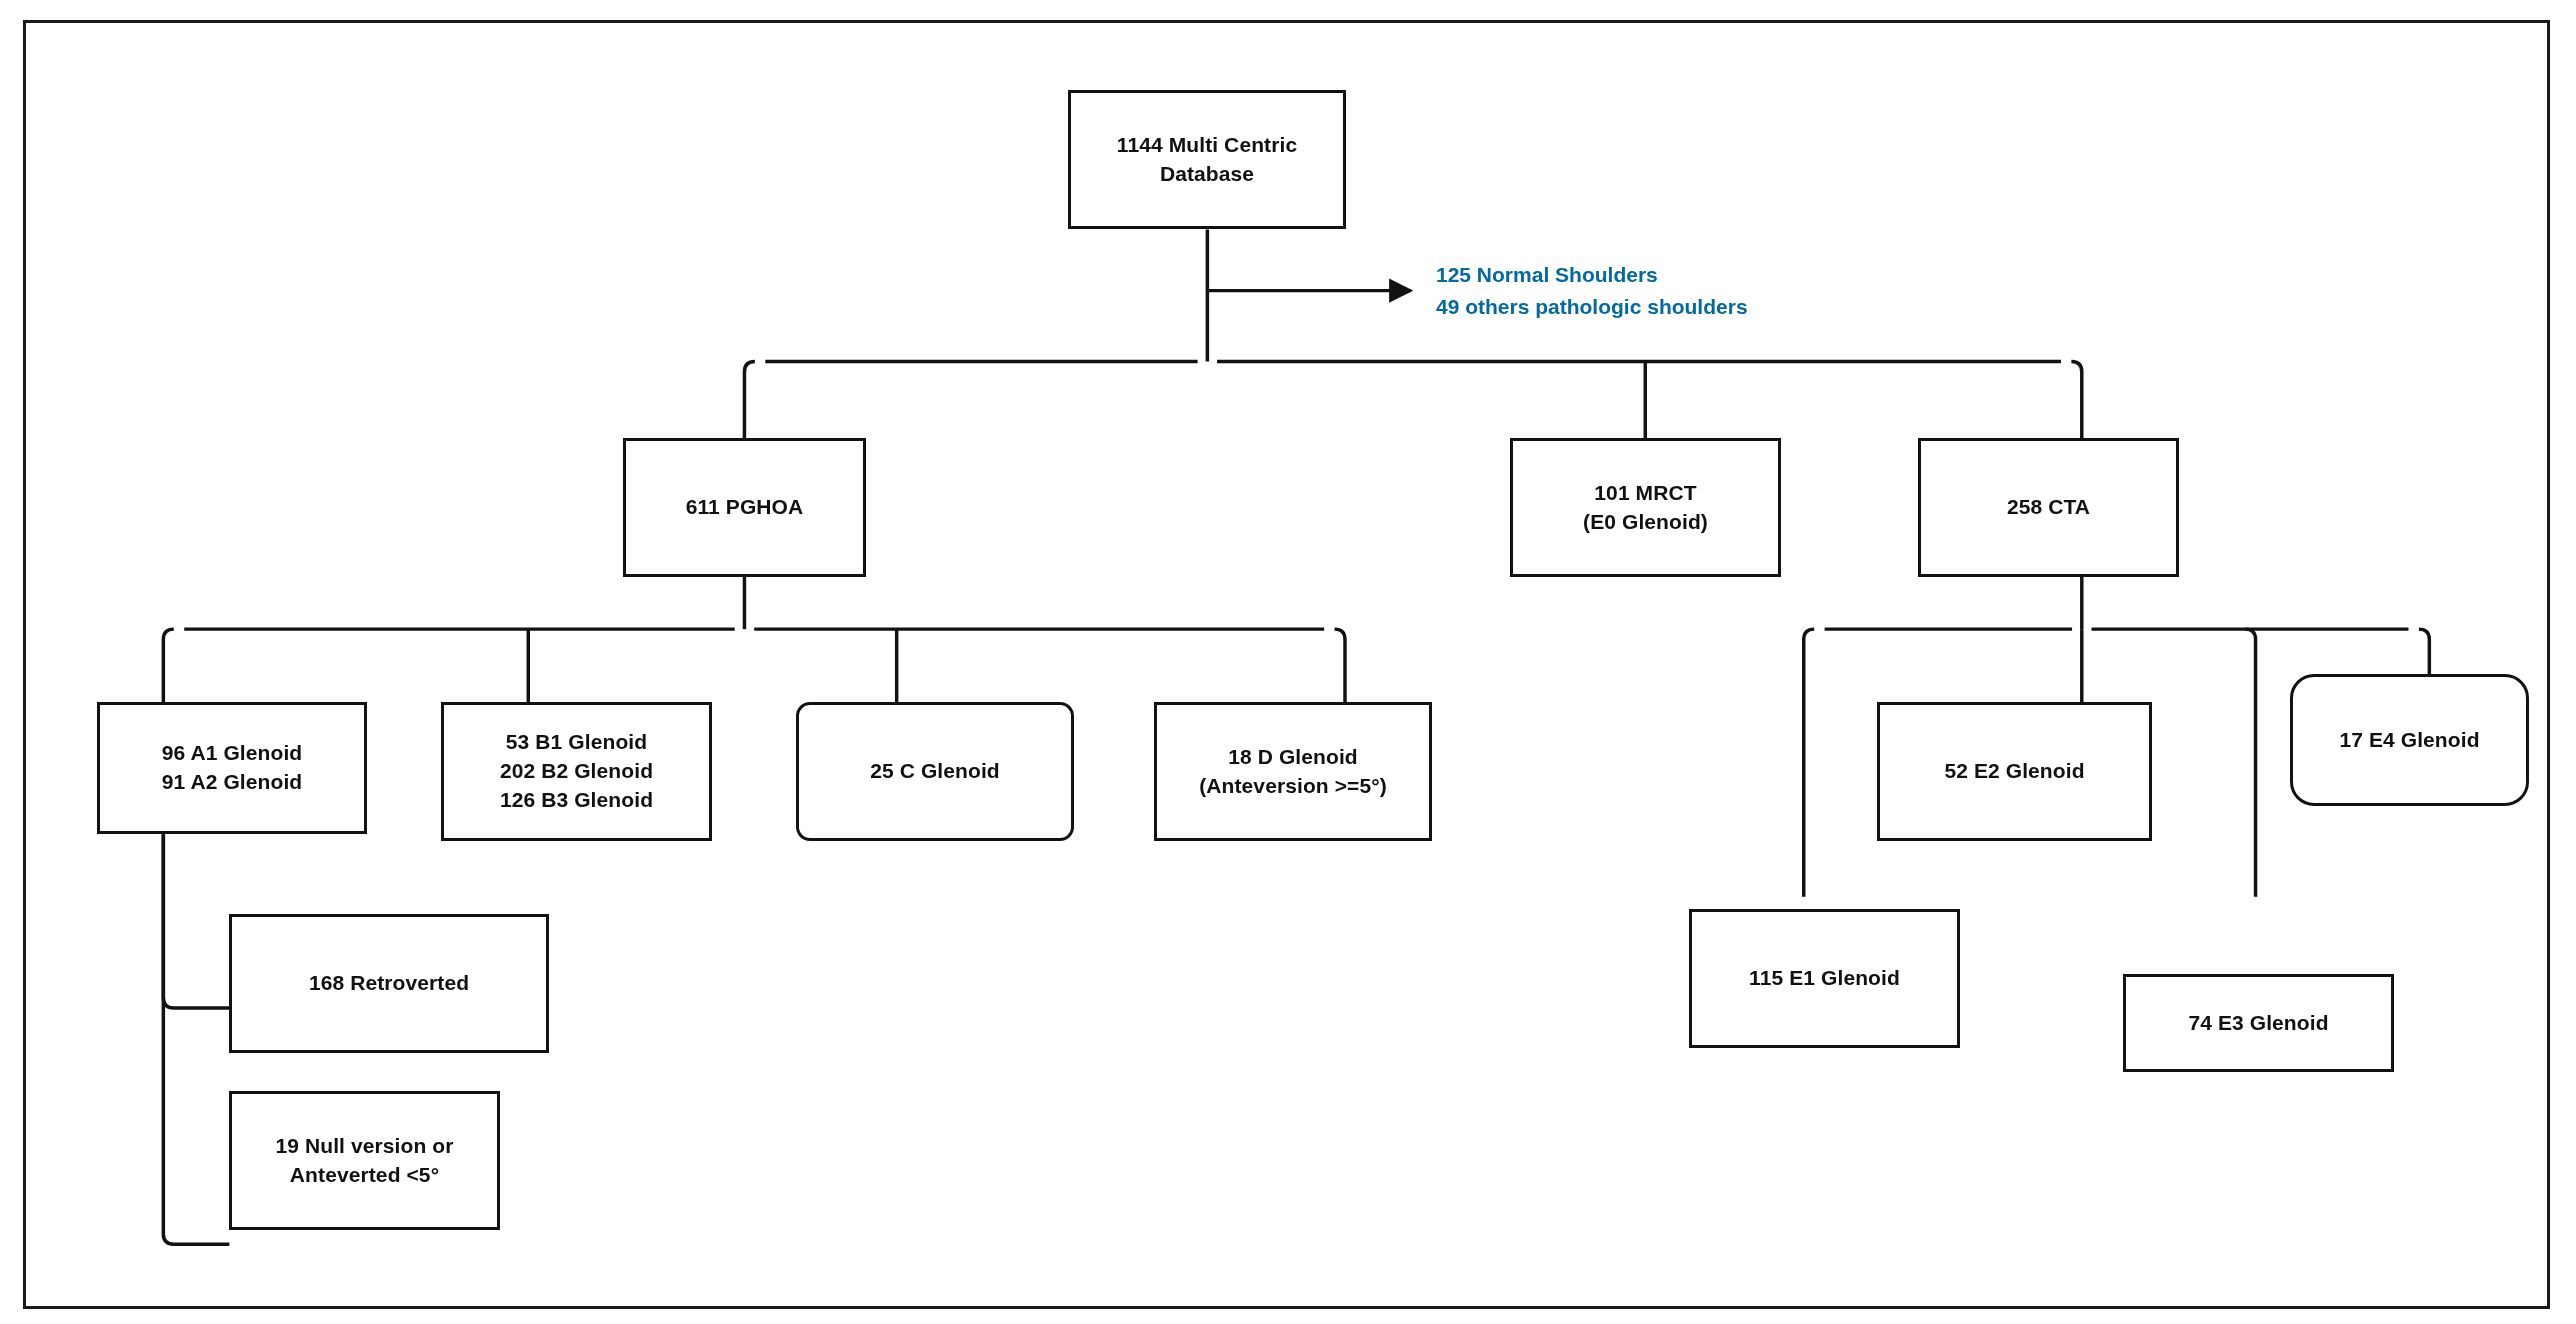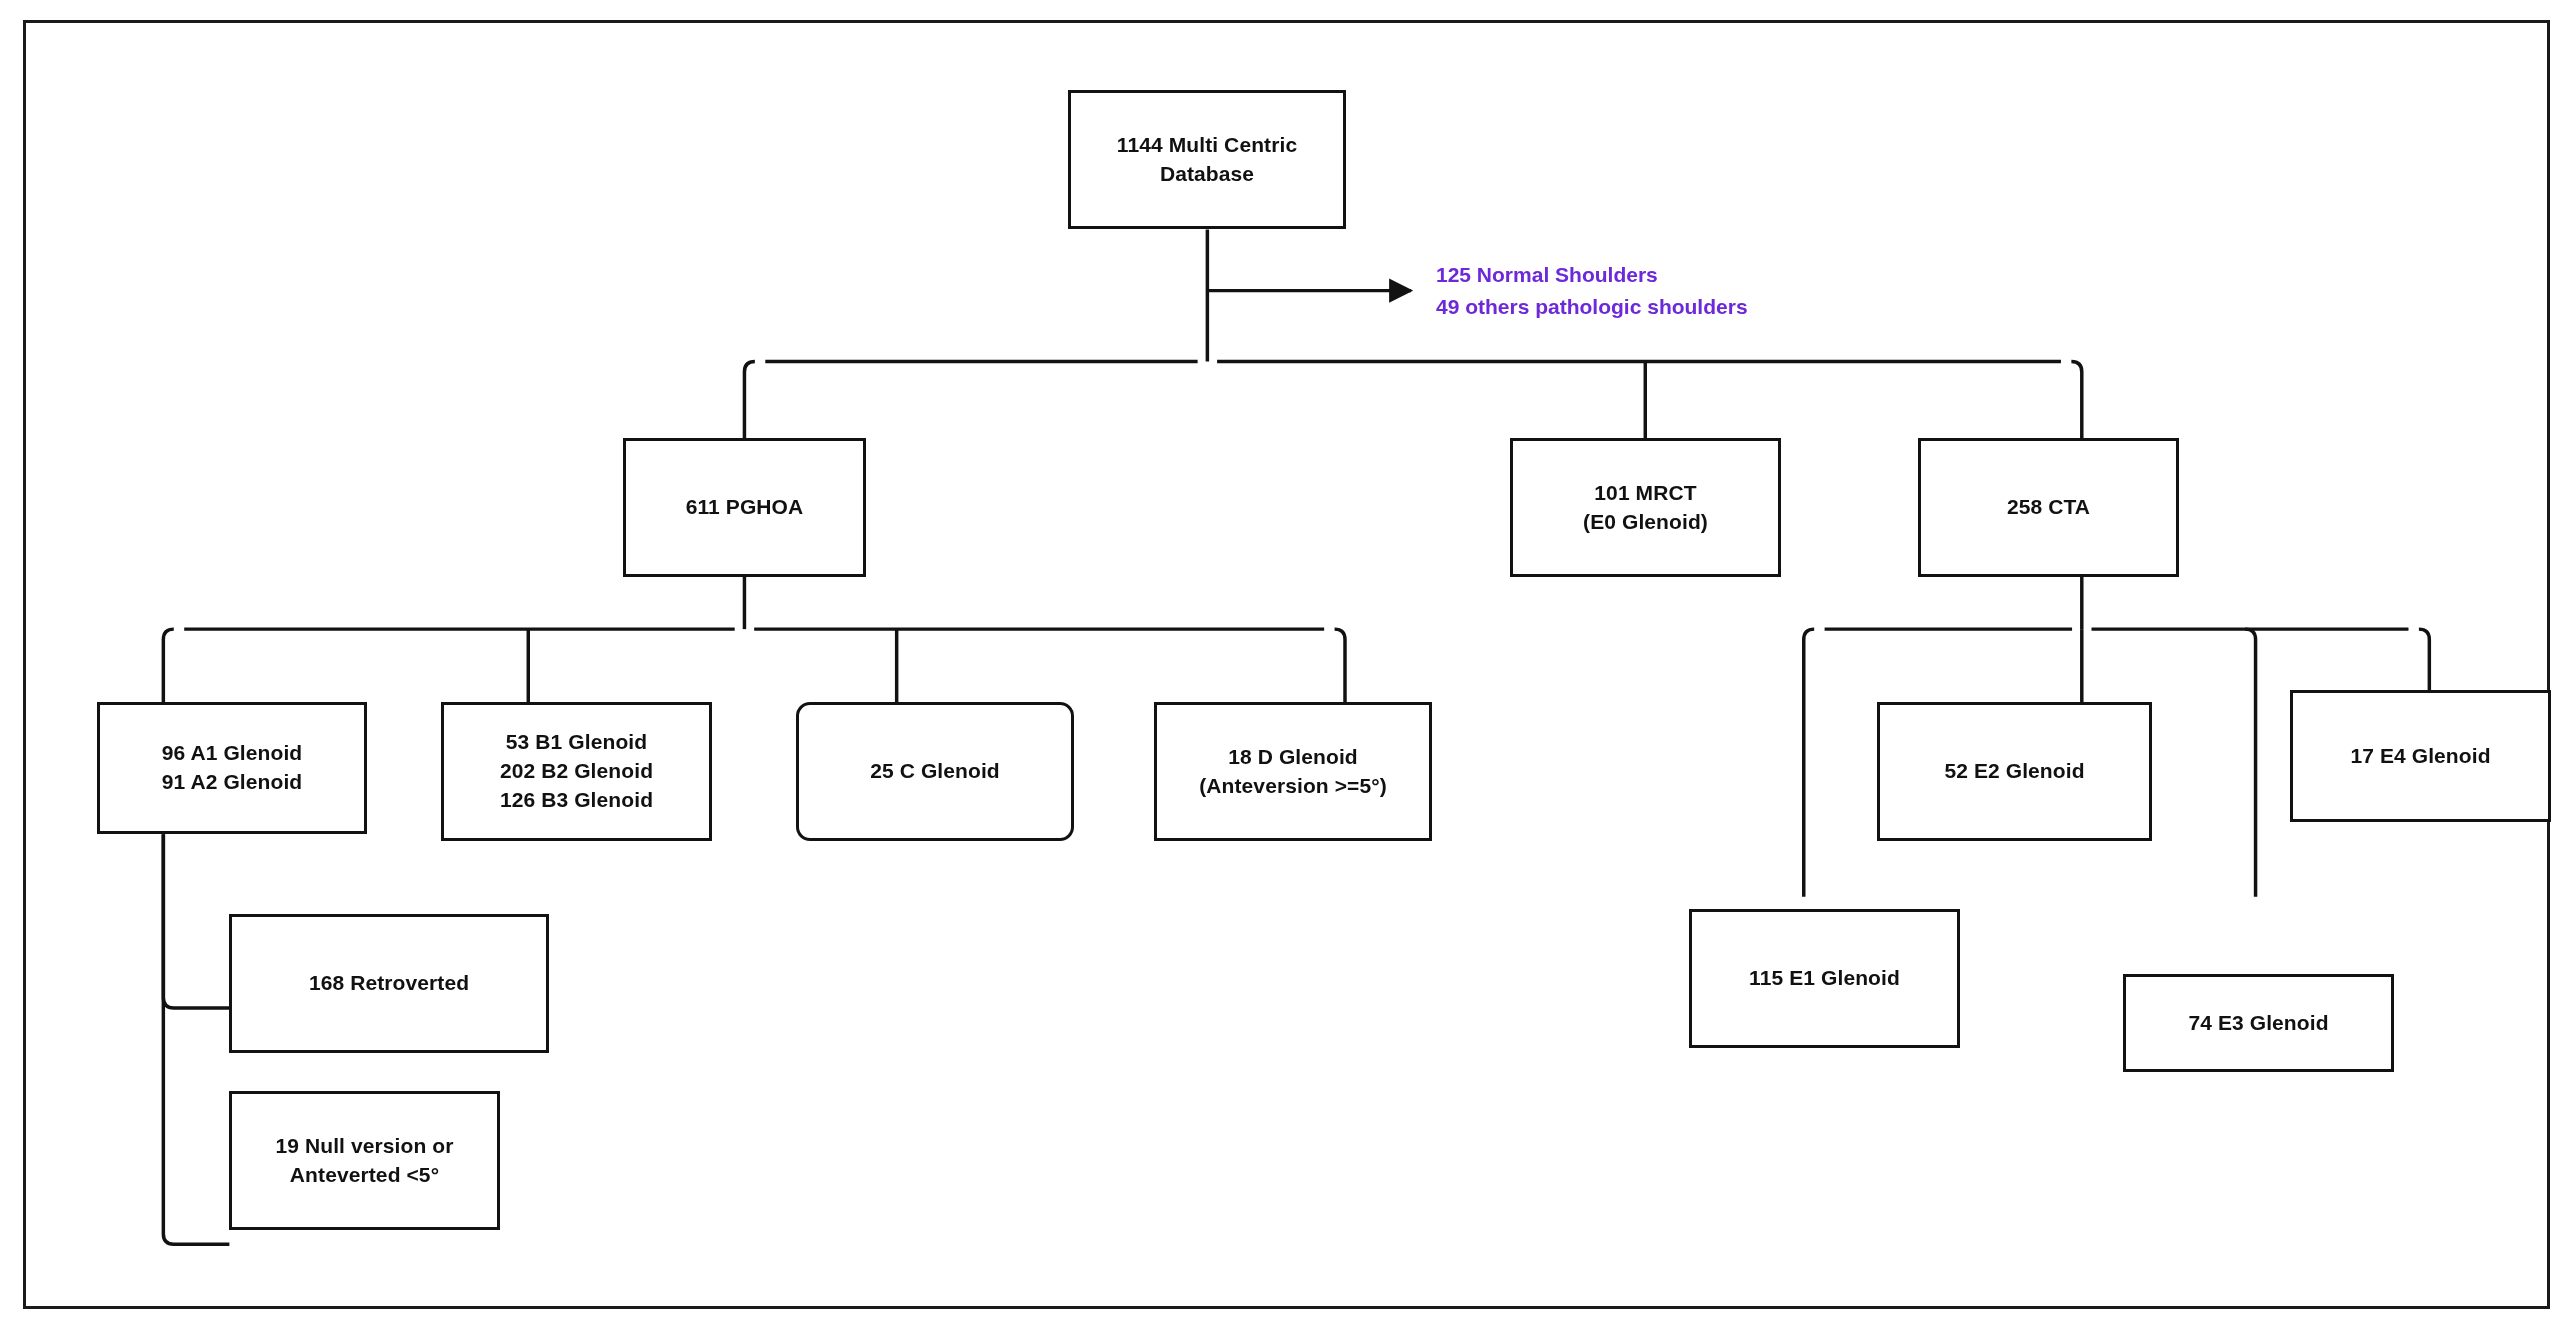--- a/index.html
+++ b/index.html
@@ -60,21 +60,21 @@
   }
   .node .lines > div {
     white-space: nowrap;
   }
   .side-note {
     position: absolute;
     font-family: "Liberation Sans", sans-serif;
     font-weight: bold;
     font-size: 21px;
     line-height: 1.5;
-    color: #6d28d9;
+    color: #0369a1;
     white-space: nowrap;
   }
 </style>
 </head>
 <body>
 
 <div id="stage">
 
   <div id="figure-frame"></div>
 
@@ -188,21 +188,21 @@
       <div>Anteverted &lt;5°</div>
     </div>
   </div>
 
   <div class="node" style="left:1877px; top:702px; width:275px; height:139px;">
     <div class="lines">
       <div>52 E2 Glenoid</div>
     </div>
   </div>
 
-  <div class="node" style="left:2290px; top:690px; width:261px; height:132px;">
+  <div class="node" style="left:2290px; top:674px; width:239px; height:132px;border-radius:24px;">
     <div class="lines">
       <div>17 E4 Glenoid</div>
     </div>
   </div>
 
   <div class="node" style="left:1689px; top:897px; width:271px; height:139px;margin-top:12px;">
     <div class="lines">
       <div>115 E1 Glenoid</div>
     </div>
   </div>

